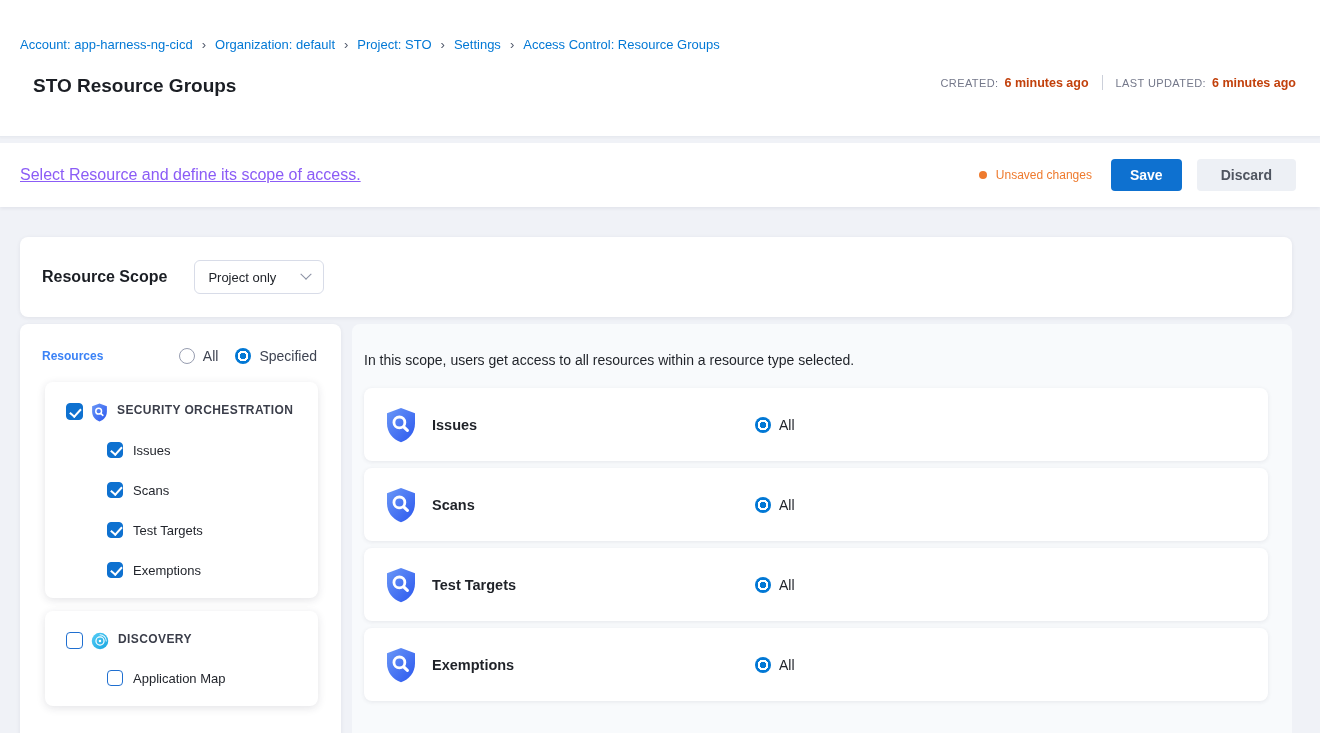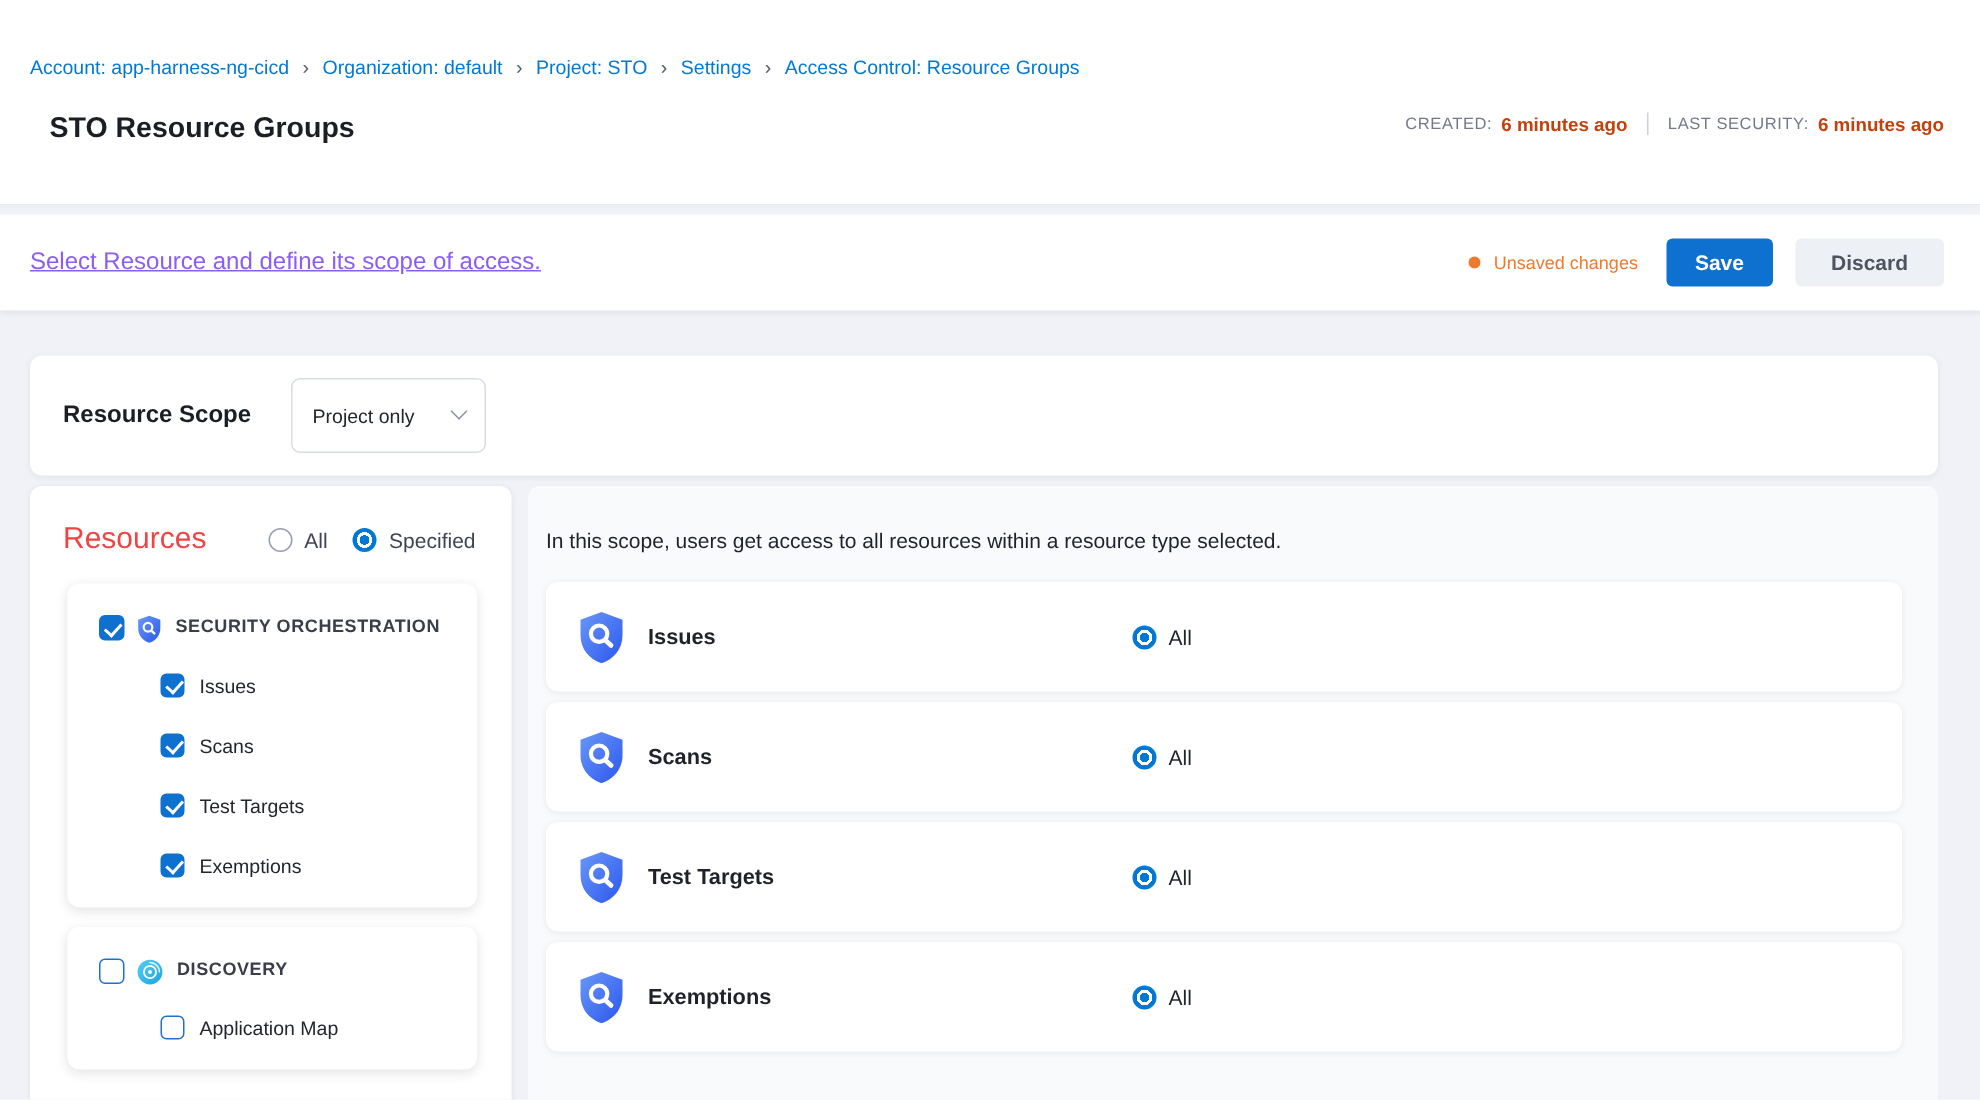--- a/index.html
+++ b/index.html
@@ -40,36 +40,36 @@
   .btn-discard{ background:#edf0f5; color:#4f5560; margin-left:15px; padding:8px 24px; }
   
   .content{ padding:30px 28px 0 20px; }
   .scope-card{
     width:1272px; height:80px; background:#fff; border-radius:8px;
     box-shadow:0 1px 4px rgba(40,41,61,.08);
     display:flex; align-items:center; padding:0 22px;
   }
   .scope-label{ font-size:16px; font-weight:700; color:#1b1e24; }
   .dropdown{
-    margin-left:27px; width:130px; height:50px; background:#fff;
+    margin-left:27px; width:130px; height:34px; background:#fff;
     border:1px solid #d8dce8; border-radius:6px;
     display:flex; align-items:center; justify-content:space-between;
     padding:0 13px; cursor:pointer;
   }
   .dropdown-value{ font-size:13px; color:#22252b; }
   .chev{ width:8px; height:8px; border-right:1.6px solid #8a90a3; border-bottom:1.6px solid #8a90a3; transform:rotate(45deg) translate(-2px,-2px); }
   .lower{ display:flex; align-items:flex-start; margin-top:7px; }
   
   .resources-card{
     width:321px; background:#fff; border-radius:8px;
     box-shadow:0 1px 4px rgba(40,41,61,.08);
     padding:24px 0 24px; min-height:600px;
   }
   .resources-head{ display:flex; align-items:center; justify-content:space-between; padding:0 24px 0 22px; }
-  .resources-title{ font-size:20px; font-weight:400; color:#ef4444; }
+  .resources-title{ font-size:12px; font-weight:700; color:#3b82f6; }
   .radio-opts{ display:flex; align-items:center; }
   .radio-opt{ display:flex; align-items:center; cursor:pointer; margin-left:17px; }
   .radio{ width:16px; height:16px; border-radius:50%; border:1.7px solid #979db0; background:#fff; flex:0 0 auto; }
   .radio.checked{
     border:none;
     background:radial-gradient(circle,#0278d5 0 3.2px,#ffffff 3.2px 5.2px,#0278d5 5.2px);
   }
   .radio-lbl{ font-size:14px; color:#3f4452; margin-left:8px; }
   .group-card{
     margin:18px 23px 0 25px; background:#fff; border-radius:8px;
@@ -147,21 +147,21 @@
     <a>Settings</a>
     <span class="crumb-sep">›</span>
     <a>Access Control: Resource Groups</a>
   </nav>
   <div class="header-row">
     <h1 class="page-title">STO Resource Groups</h1>
     <div class="meta">
       <span>CREATED:</span>
       <span class="val">6 minutes ago</span>
       <span class="meta-div"></span>
-      <span>LAST SECURITY:</span>
+      <span>LAST UPDATED:</span>
       <span class="val">6 minutes ago</span>
     </div>
   </div>
 </header>
 
 <div class="toolbar">
   <span class="toolbar-desc">Select Resource and define its scope of access.</span>
   <div class="toolbar-actions">
     <span class="unsaved-dot"></span>
     <span class="unsaved-label">Unsaved changes</span>

